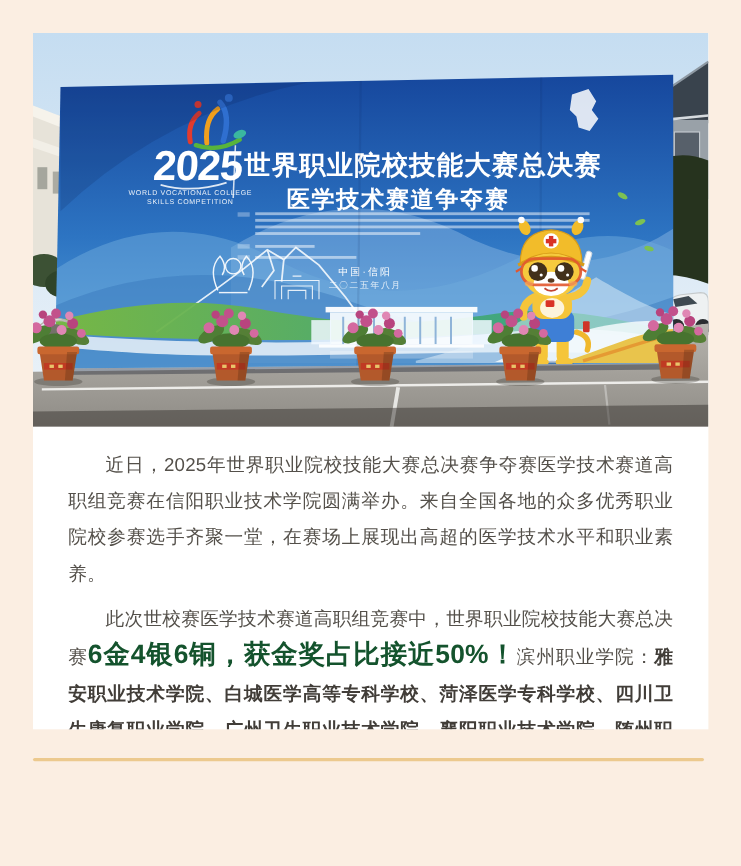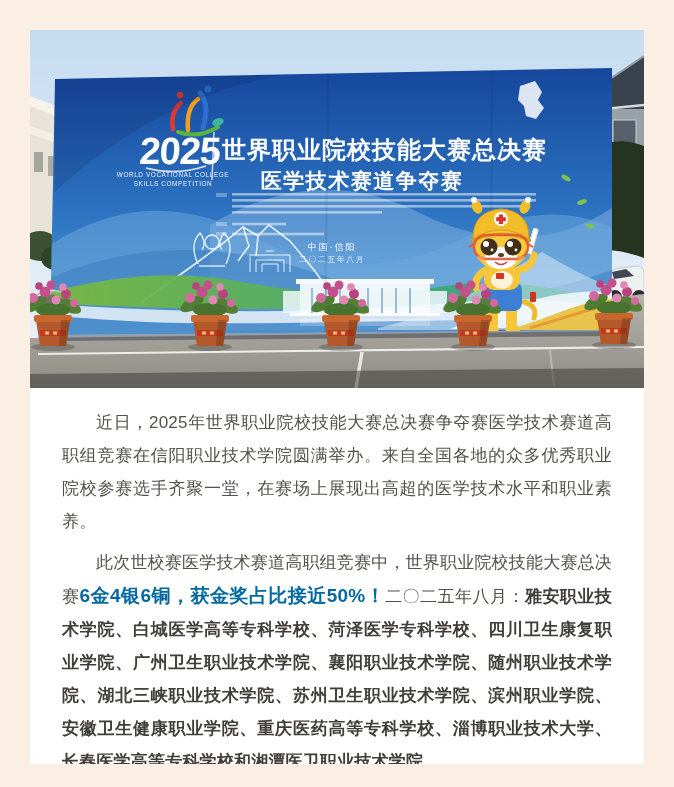--- a/index.html
+++ b/index.html
@@ -9,27 +9,27 @@
     font-family:"Liberation Sans","DejaVu Sans",sans-serif;
   }
   .card{
     width:614px;margin:30px 0 0 30px;background:#ffffff;
   }
   .photo{
     width:614px;height:358px;display:block;position:relative;
   }
   .photo svg{display:block;}
   .article{
-    box-sizing:border-box;height:376px;overflow:hidden;
+    box-sizing:border-box;height:275px;overflow:hidden;
     padding:18px 32px 0 32px;
     color:#54504a;font-size:17px;line-height:33px;
     text-align:justify;letter-spacing:.2px;
   }
   .article p{margin:0 0 8px 0;text-indent:2em;}
-  .seg-highlight{color:#0369a1;font-weight:700;font-size:19px;}
+  .seg-highlight{color:#14532d;font-weight:700;font-size:24px;}
   .seg-bold{font-weight:700;color:#413d38;}
   .divider{
     width:610px;height:3px;border:none;margin:26px 0 0 30px;
     background:#ecc98e;border-radius:2px;
   }
 </style>
 </head>
 <body>
 
 <div class="card">
@@ -351,18 +351,18 @@
         </g>
       </g>
     </svg>
   </div>
 
   <div class="article">
     <p>
       <span>近日，2025年世界职业院校技能大赛总决赛争夺赛医学技术赛道高职组竞赛在信阳职业技术学院圆满举办。来自全国各地的众多优秀职业院校参赛选手齐聚一堂，在赛场上展现出高超的医学技术水平和职业素养。</span>
     </p>
     <p>
-      <span>此次世校赛医学技术赛道高职组竞赛中，世界职业院校技能大赛总决赛</span><span class="seg-highlight">6金4银6铜，获金奖占比接近50%！</span><span>二〇二五年八月：</span><span class="seg-bold">雅安职业技术学院、白城医学高等专科学校、菏泽医学专科学校、四川卫生康复职业学院、广州卫生职业技术学院、襄阳职业技术学院、随州职业技术学院、湖北三峡职业技术学院、苏州卫生职业技术学院、滨州职业学院、安徽卫生健康职业学院、重庆医药高等专科学校、淄博职业技术大学、长春医学高等专科学校和湘潭医卫职业技术学院。</span>
+      <span>此次世校赛医学技术赛道高职组竞赛中，世界职业院校技能大赛总决赛</span><span class="seg-highlight">6金4银6铜，获金奖占比接近50%！</span><span>滨州职业学院：</span><span class="seg-bold">雅安职业技术学院、白城医学高等专科学校、菏泽医学专科学校、四川卫生康复职业学院、广州卫生职业技术学院、襄阳职业技术学院、随州职业技术学院、湖北三峡职业技术学院、苏州卫生职业技术学院、滨州职业学院、安徽卫生健康职业学院、重庆医药高等专科学校、淄博职业技术大学、长春医学高等专科学校和湘潭医卫职业技术学院。</span>
     </p>
   </div>
 </div>
 
 <hr class="divider">
 
 </body></html>

